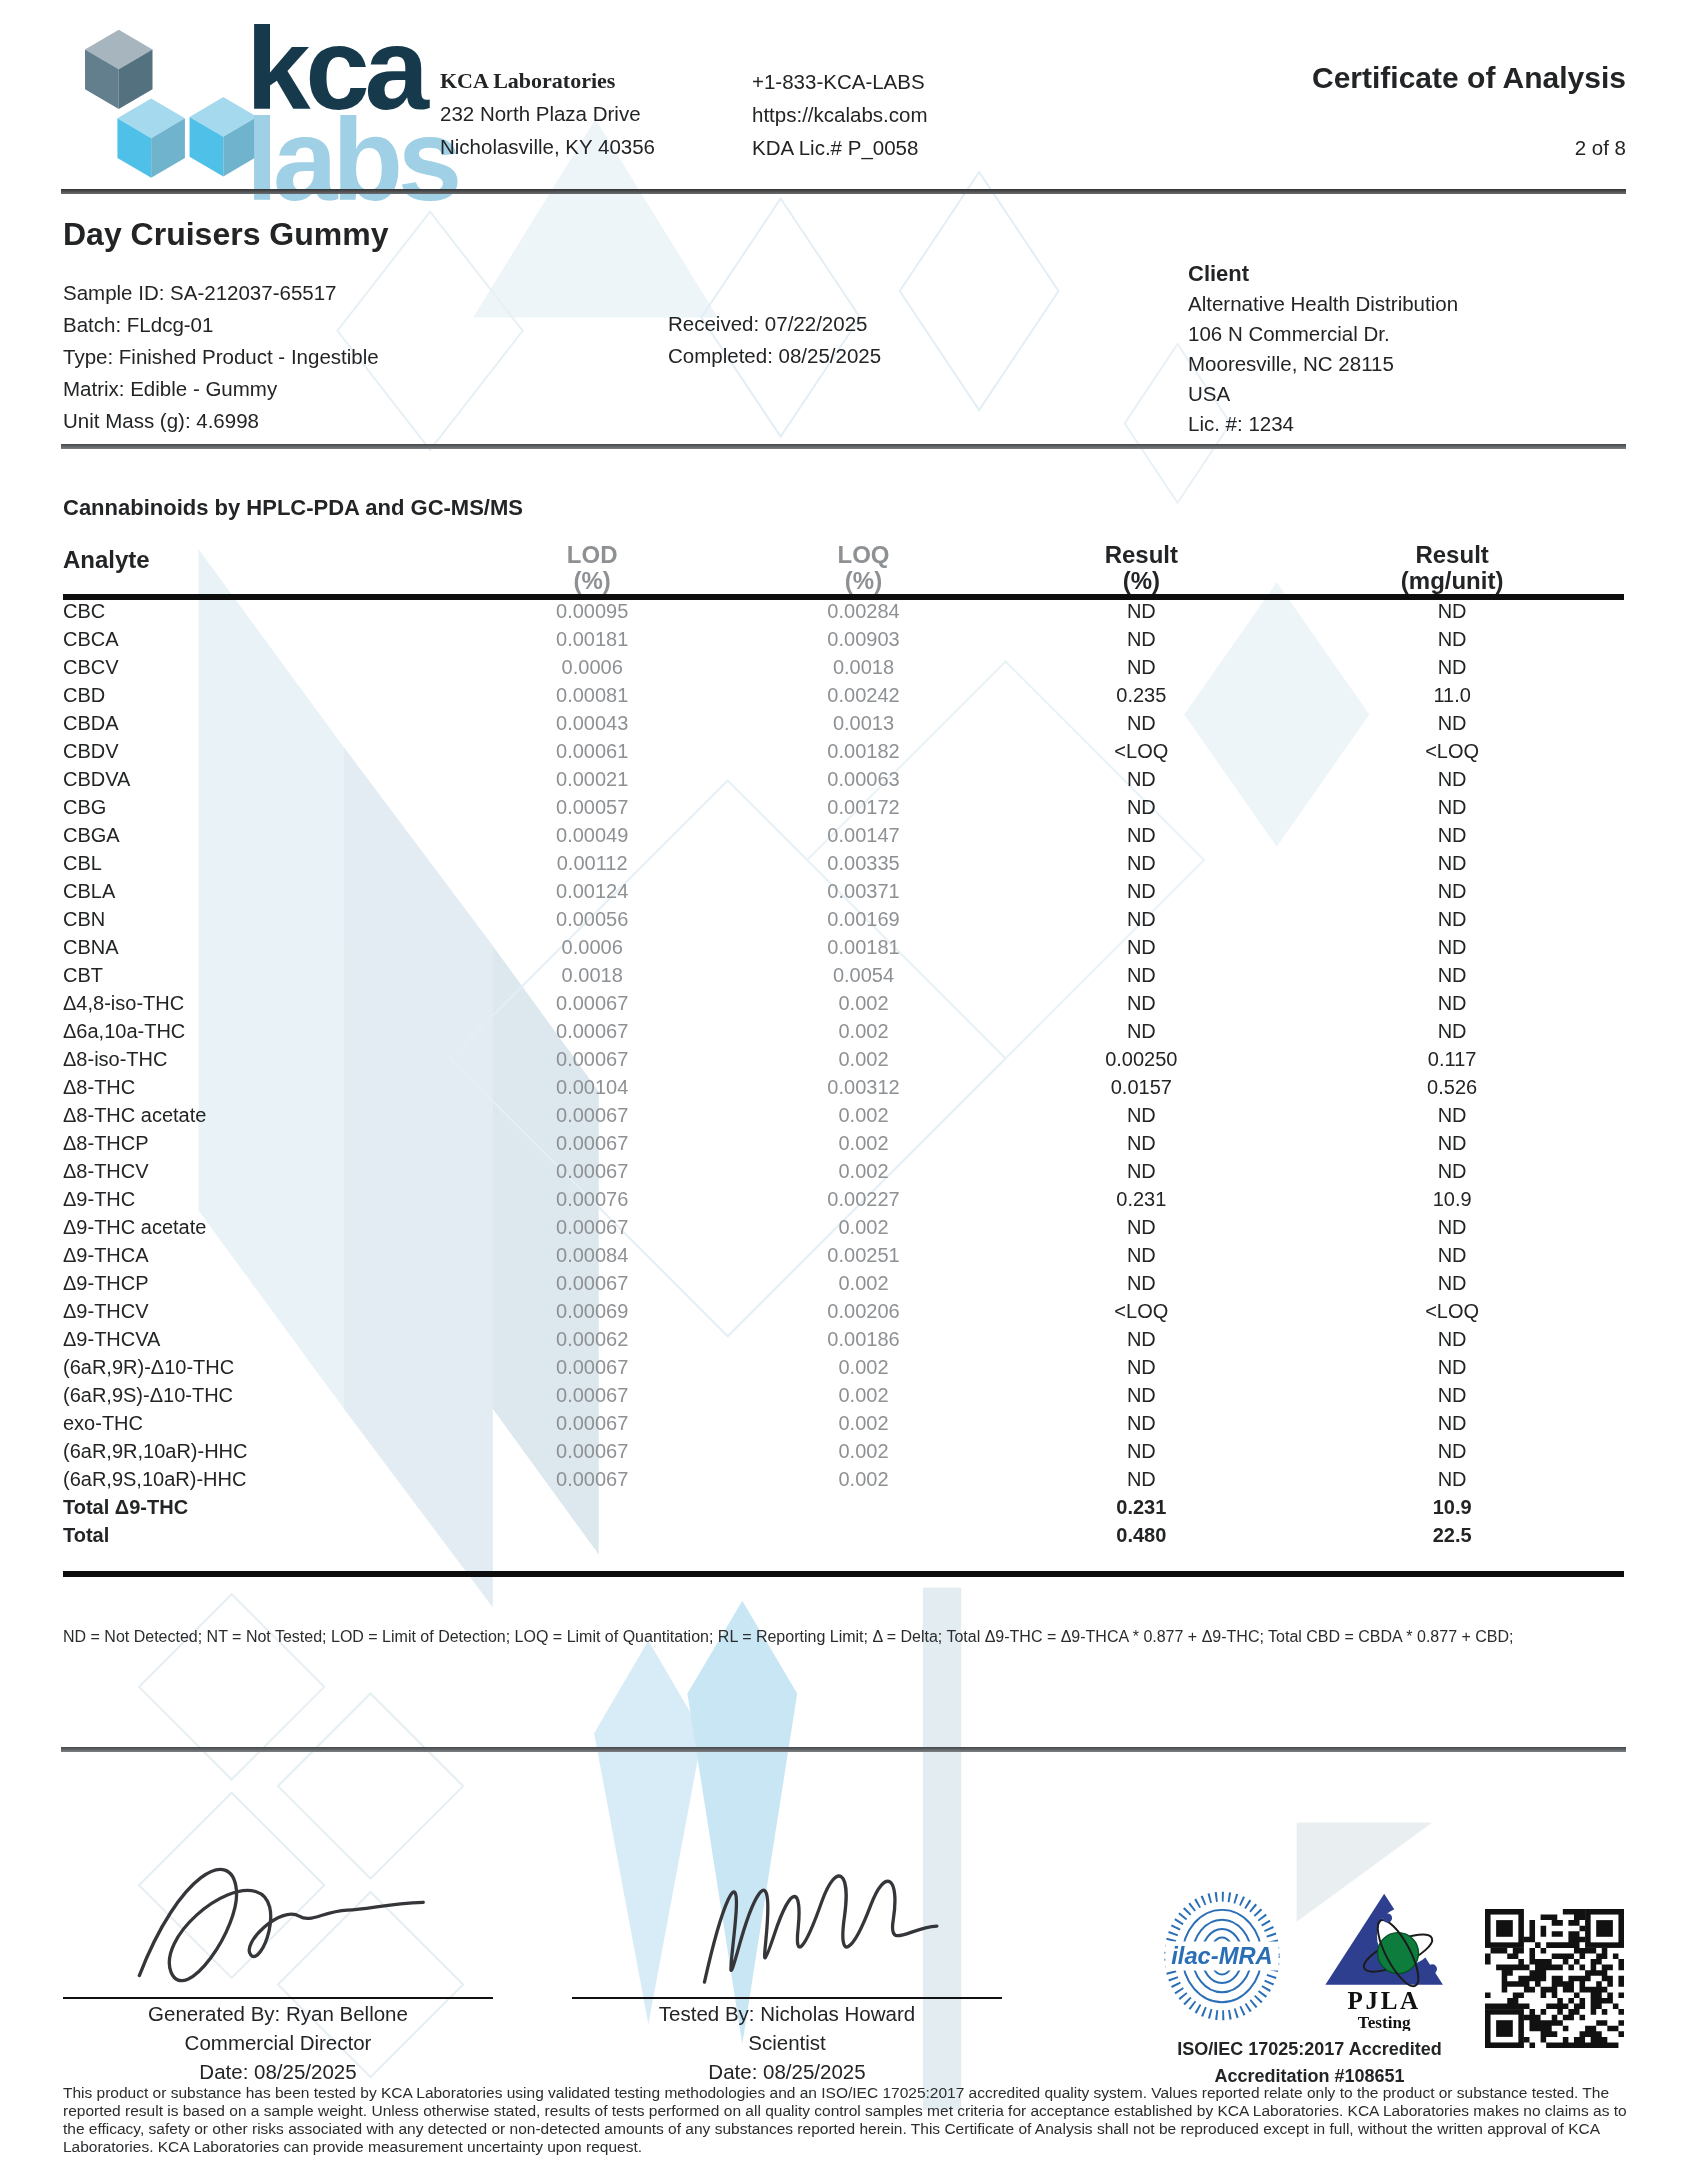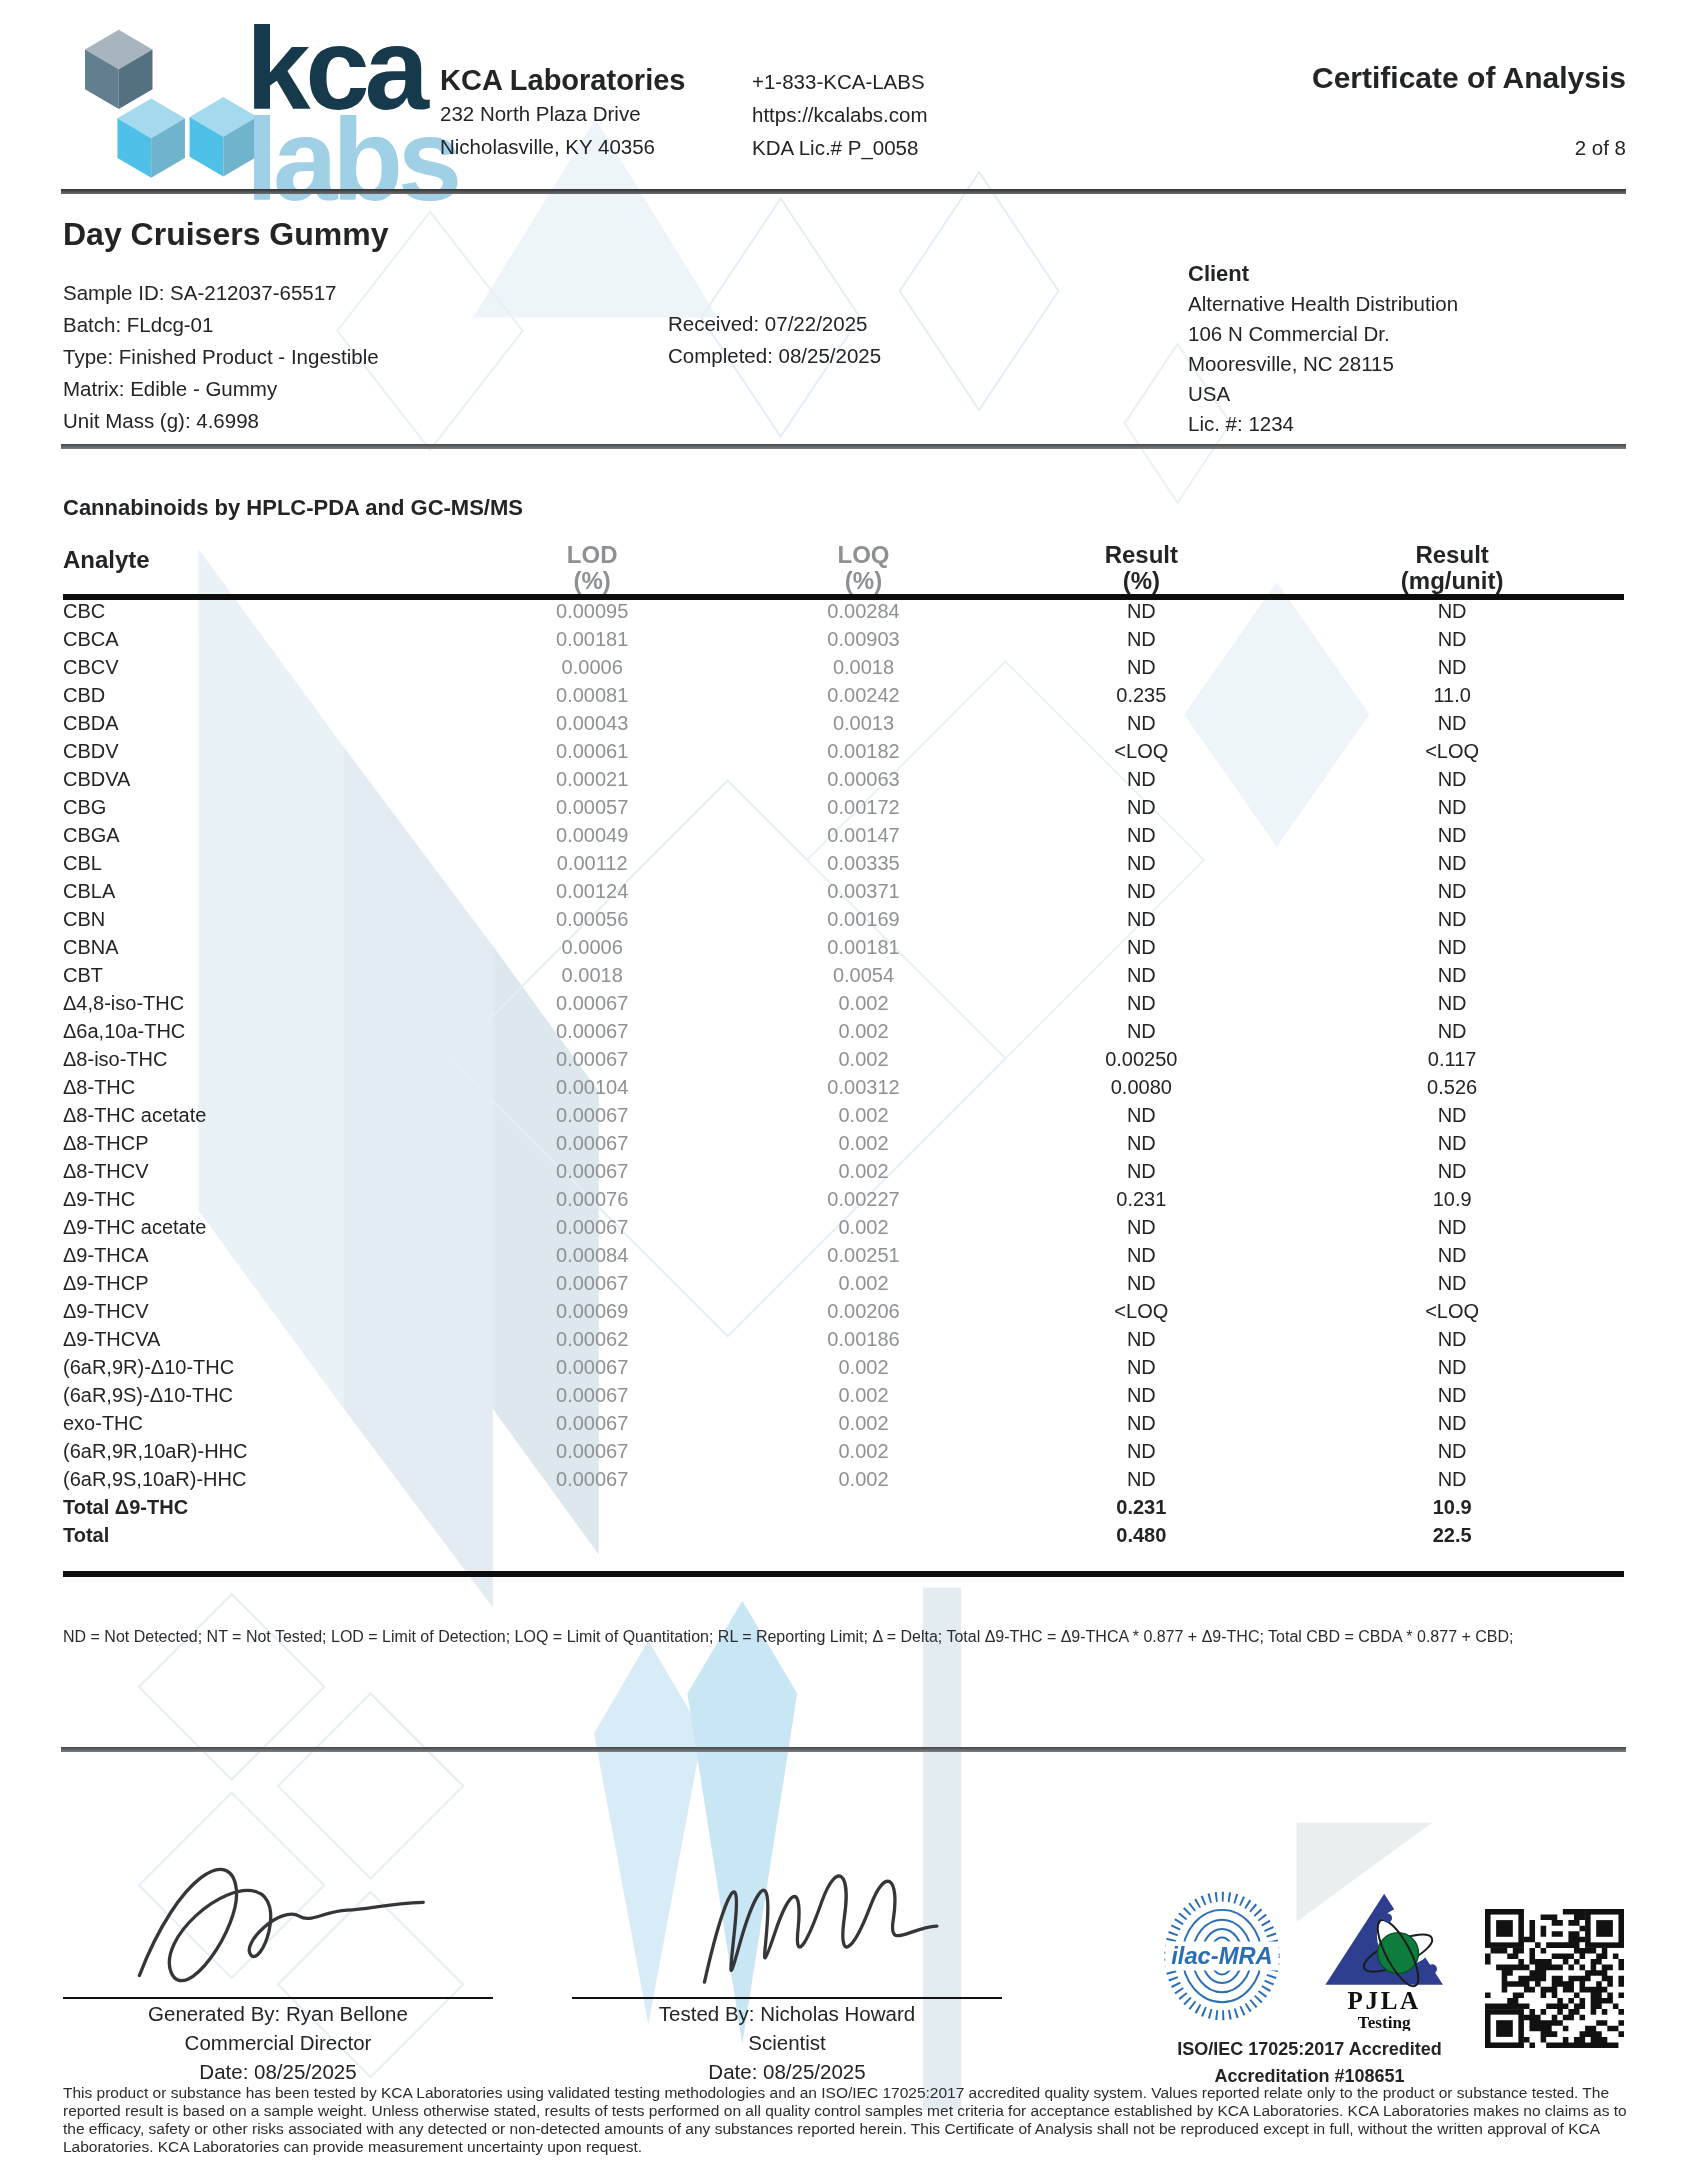--- a/index.html
+++ b/index.html
@@ -12,21 +12,21 @@
     position:relative;width:1687px;height:2183px;background:#ffffff;
     font-family:"Liberation Sans",sans-serif;color:var(--ink);overflow:hidden;margin:0 auto;
   }
   .wm{position:absolute;inset:0;pointer-events:none;}
   
   .logo-cubes{position:absolute;left:40px;top:26.5px;}
   .wordmark{position:absolute;left:246px;top:18.5px;font-weight:bold;letter-spacing:-5.3px;}
   .wm-kca{font-size:116px;line-height:101px;color:var(--kca-dark);}
   .wm-labs{font-size:116px;line-height:81px;color:var(--kca-light);}
   .company{position:absolute;left:440px;top:64px;font-size:20.5px;line-height:33px;}
-  .co-name{font-weight:bold;font-size:29px;}
+  .co-name{font-weight:bold;font-size:22px;font-family:Liberation Serif, serif;}
   .contact{position:absolute;left:752px;top:65px;font-size:20.5px;line-height:33px;}
   .coa-right{position:absolute;right:61px;top:61px;text-align:right;}
   .coa-title{font-size:30px;font-weight:bold;}
   .coa-page{font-size:20.5px;margin-top:41px;}
   .rule{position:absolute;left:61px;right:61px;}
   .rule-top{top:189px;height:5.3px;background:linear-gradient(#333,#6a6d70);}
   .rule-mid{top:444px;height:5.3px;background:linear-gradient(#45484b,#7c8083);}
   .rule-low{top:1747px;height:5.3px;background:linear-gradient(#45484b,#7c8083);}
   
   .prod-title{position:absolute;left:63px;top:216px;font-size:32px;font-weight:bold;}
@@ -314,21 +314,21 @@
           <div class="c1">0.00067</div>
           <div class="c2">0.002</div>
           <div class="c3">0.00250</div>
           <div class="c4">0.117</div>
         </div>
 
         <div class="row">
           <div class="c0">Δ8-THC</div>
           <div class="c1">0.00104</div>
           <div class="c2">0.00312</div>
-          <div class="c3">0.0080</div>
+          <div class="c3">0.0157</div>
           <div class="c4">0.526</div>
         </div>
 
         <div class="row">
           <div class="c0">Δ8-THC acetate</div>
           <div class="c1">0.00067</div>
           <div class="c2">0.002</div>
           <div class="c3">ND</div>
           <div class="c4">ND</div>
         </div>

